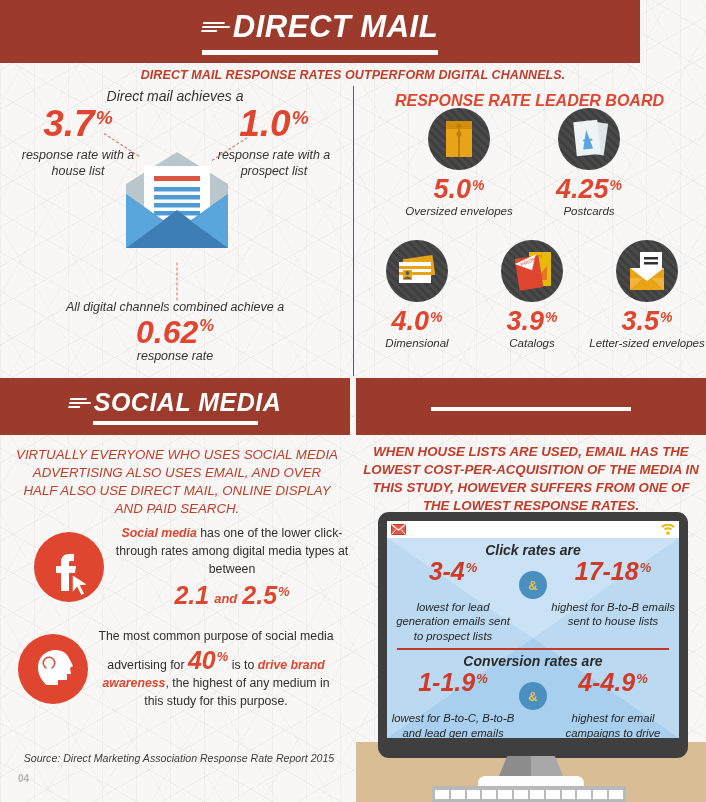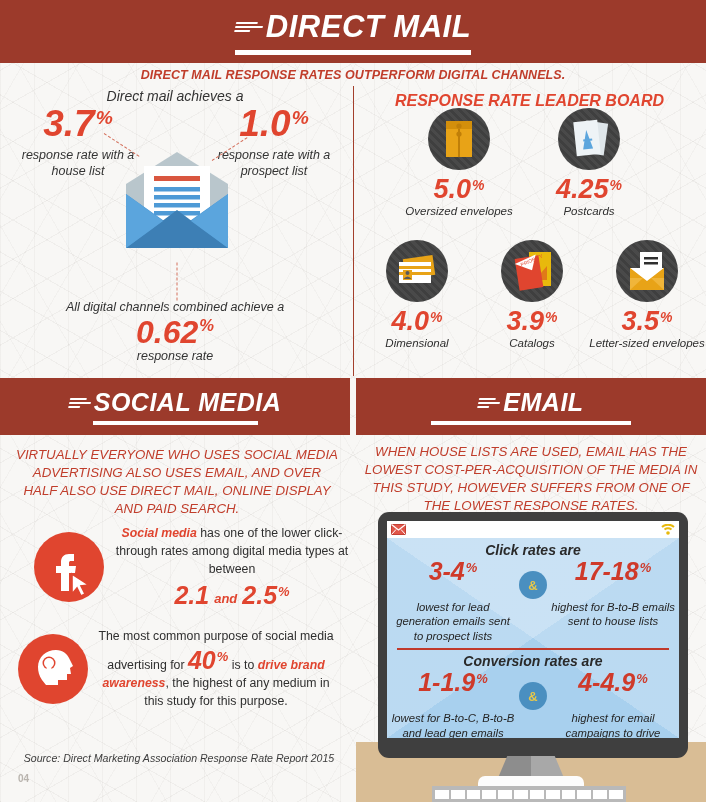--- a/index.html
+++ b/index.html
@@ -57,21 +57,21 @@
     display: inline-flex;
     flex-direction: column;
     justify-content: center;
     gap: 2px;
     margin-right: 3px;
     transform: skewX(-12deg);
   }
   .speedlines i { display: block; height: 2px; background: #fff; border-radius: 1px; }
   .band-rule { background: #ffffff; }
 
-  #header-main { left: 0; top: 0; width: 706px; height: 63px; }
+  #header-main { left: 0; top: 0; width: 640px; height: 63px; }
   #header-main .band-title { font-size: 31px; }
   #header-main .speedlines i:nth-child(1) { width: 22px; }
   #header-main .speedlines i:nth-child(2) { width: 28px; }
   #header-main .speedlines i:nth-child(3) { width: 16px; }
   #header-main .band-rule { width: 236px; height: 5px; margin-top: 5px; }
 
   .subband { position: absolute; top: 378px; height: 57px; background: #9c3a2b; }
   .subband .band-title { font-size: 25px; }
   .subband .speedlines i:nth-child(1) { width: 17px; }
   .subband .speedlines i:nth-child(2) { width: 22px; }
@@ -193,21 +193,21 @@
     text-align: center; font-style: italic; font-size: 10.6px; color: #3c3c3c;
   }
   #page-number {
     position: absolute; left: 18px; top: 773px;
     font-size: 10px; color: #b9b4ae; font-weight: bold;
   }
 
   
   #em-headline {
     position: absolute; left: 362px; top: 443px; width: 338px;
-    text-align: center; color: #c03d2b; font-weight: normal; font-style: italic;
+    text-align: center; color: #c03d2b; font-weight: bold; font-style: italic;
     font-size: 13.3px; line-height: 1.35;
   }
 
   #desk {
     position: absolute; left: 356px; top: 742px; width: 350px; height: 60px;
     background: #d9bd95;
   }
   #monitor {
     position: absolute; left: 378px; top: 512px; width: 310px; height: 246px;
     background: #3f3f3f; border-radius: 11px; padding: 9px 9px 20px 9px;
@@ -426,28 +426,20 @@
           <i></i>
           <i></i>
           <i></i>
         </span>
       <span>SOCIAL MEDIA</span>
     </div>
     <div class="band-rule"></div>
   </div>
 
   <div class="band subband right">
-    <div class="band-title">
-      <span class="speedlines">
-          <i></i>
-          <i></i>
-          <i></i>
-        </span>
-      <span>EMAIL</span>
-    </div>
     <div class="band-rule"></div>
   </div>
 
   <div id="sm-headline">VIRTUALLY EVERYONE WHO USES SOCIAL MEDIA ADVERTISING ALSO USES EMAIL, AND OVER HALF ALSO USE DIRECT MAIL, ONLINE DISPLAY AND PAID SEARCH.</div>
 
   <div class="sm-row" id="sm-row-1">
     <div class="sm-icon">
       <svg width="70" height="70" viewBox="0 0 70 70">
         <path d="M40 22 h-5 c-5 0 -8 3 -8 8 v4 h-5 v7 h5 v18 h8 v-18 h6 l1 -7 h-7 v-3 c0 -1.6 0.6 -2 2.2 -2 H40 Z" fill="#ffffff"></path>
         <polygon points="38,42 38,62 43,56 47,64 51,62 47,54 55,53" fill="#ffffff" stroke="#e0452f" stroke-width="1.6"></polygon>

